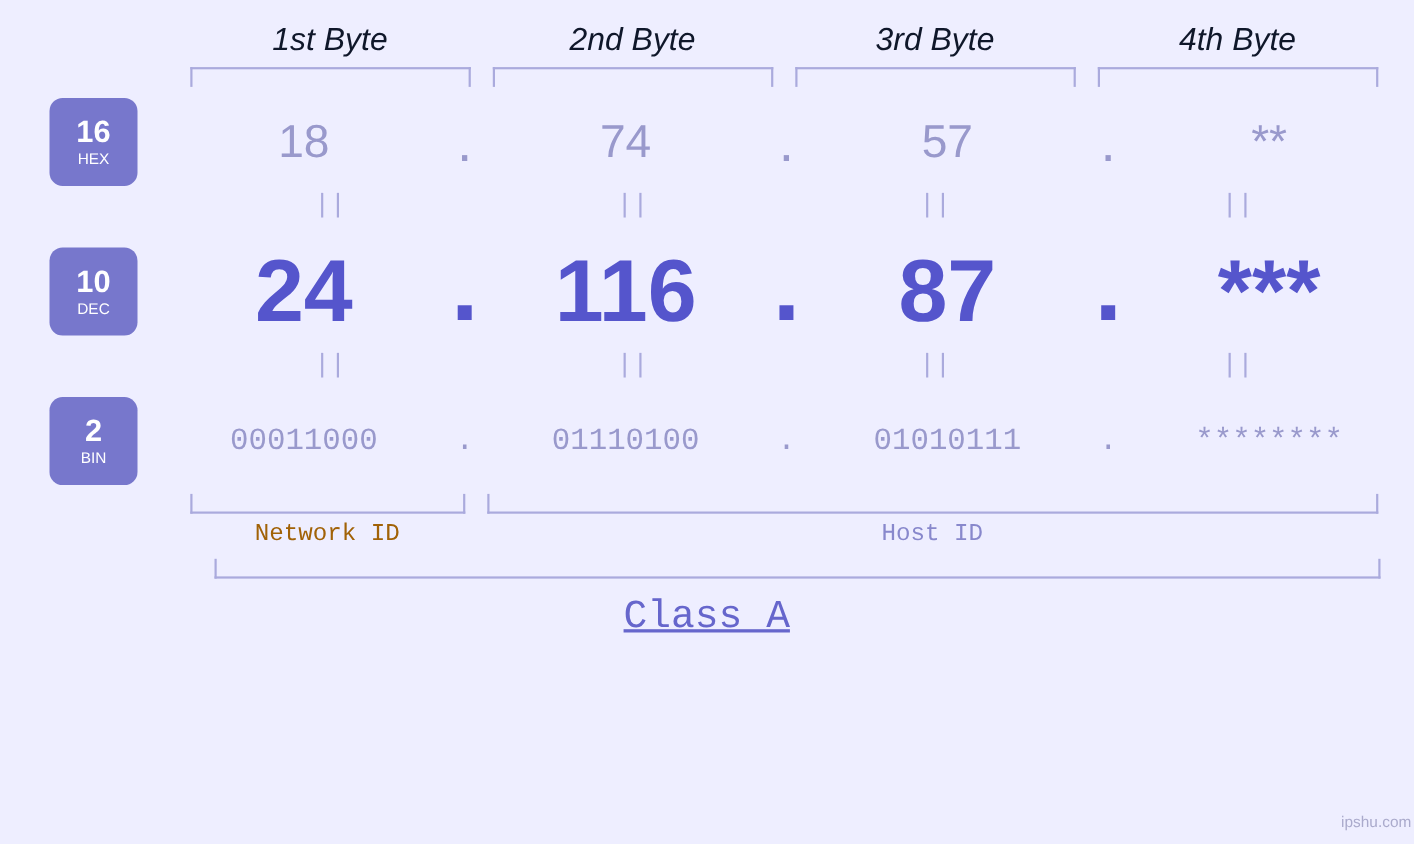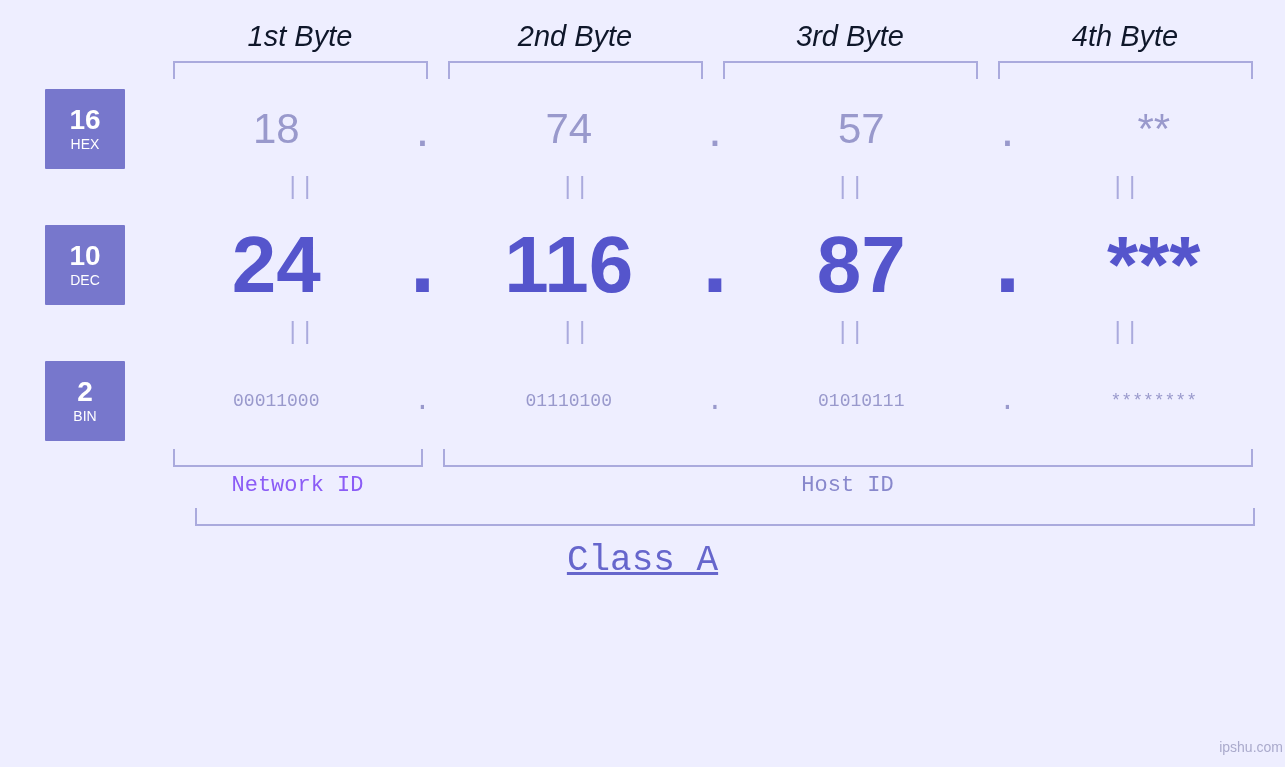--- a/index.html
+++ b/index.html
@@ -62,21 +62,21 @@
       align-items: center;
       width: 1285px;
       margin-top: 10px;
     }
 
     
     .badge {
       width: 80px;
       height: 80px;
       background-color: #7777cc;
-      border-radius: 1px;
+      border-radius: 12px;
       display: flex;
       flex-direction: column;
       align-items: center;
       justify-content: center;
       margin-left: 45px;
       flex-shrink: 0;
     }
 
     .badge-number {
       color: white;
@@ -118,21 +118,21 @@
       color: #5555cc;
       font-size: 80px;
       font-weight: bold;
       font-family: Arial, sans-serif;
       text-align: right;
     }
 
     
     .bin-val {
       color: #9999cc;
-      font-size: 18px;
+      font-size: 28px;
       font-family: 'Courier New', Courier, monospace;
     }
 
     
     .equals-row {
       display: flex;
       width: 1100px;
       margin-left: 140px;
       margin-top: 5px;
       margin-bottom: 5px;
@@ -176,21 +176,21 @@
     .id-labels {
       display: flex;
       width: 1100px;
       margin-left: 140px;
       margin-top: 6px;
     }
 
     .network-id-label {
       width: 270px;
       text-align: center;
-      color: #8b5cf6;
+      color: #a16207;
       font-size: 22px;
       font-family: 'Courier New', Courier, monospace;
       flex-shrink: 0;
     }
 
     .host-id-label {
       flex: 1;
       text-align: center;
       color: #8888cc;
       font-size: 22px;

